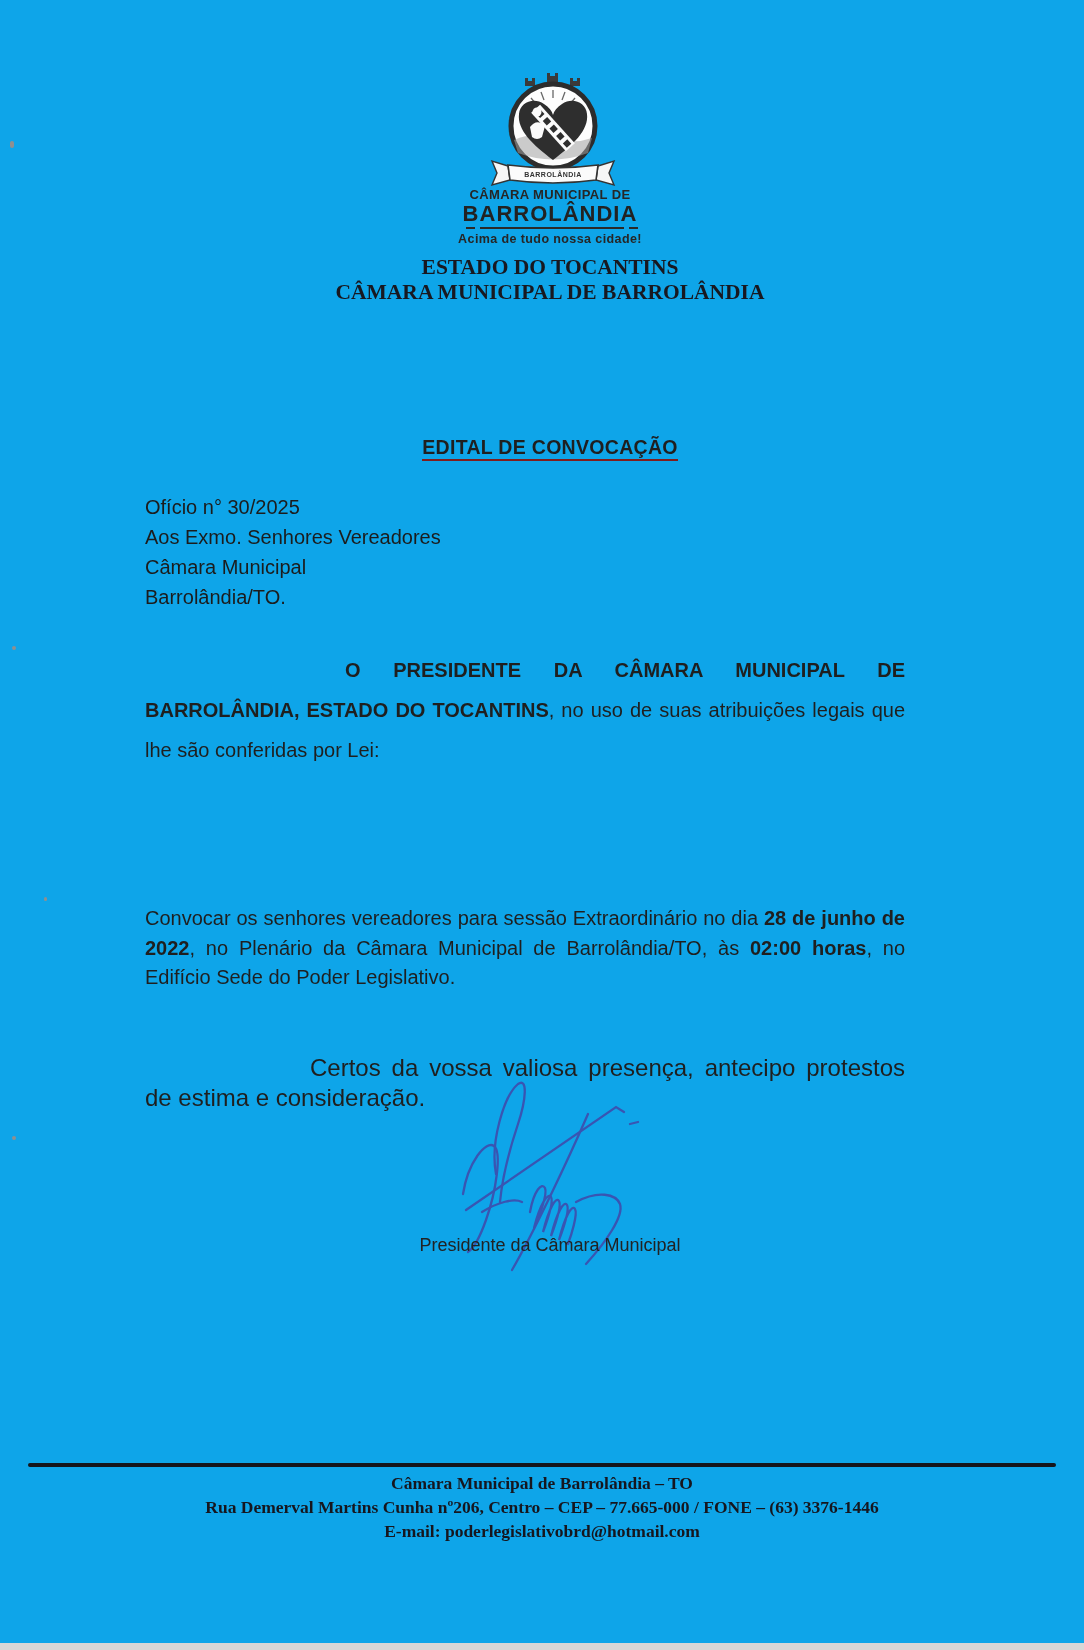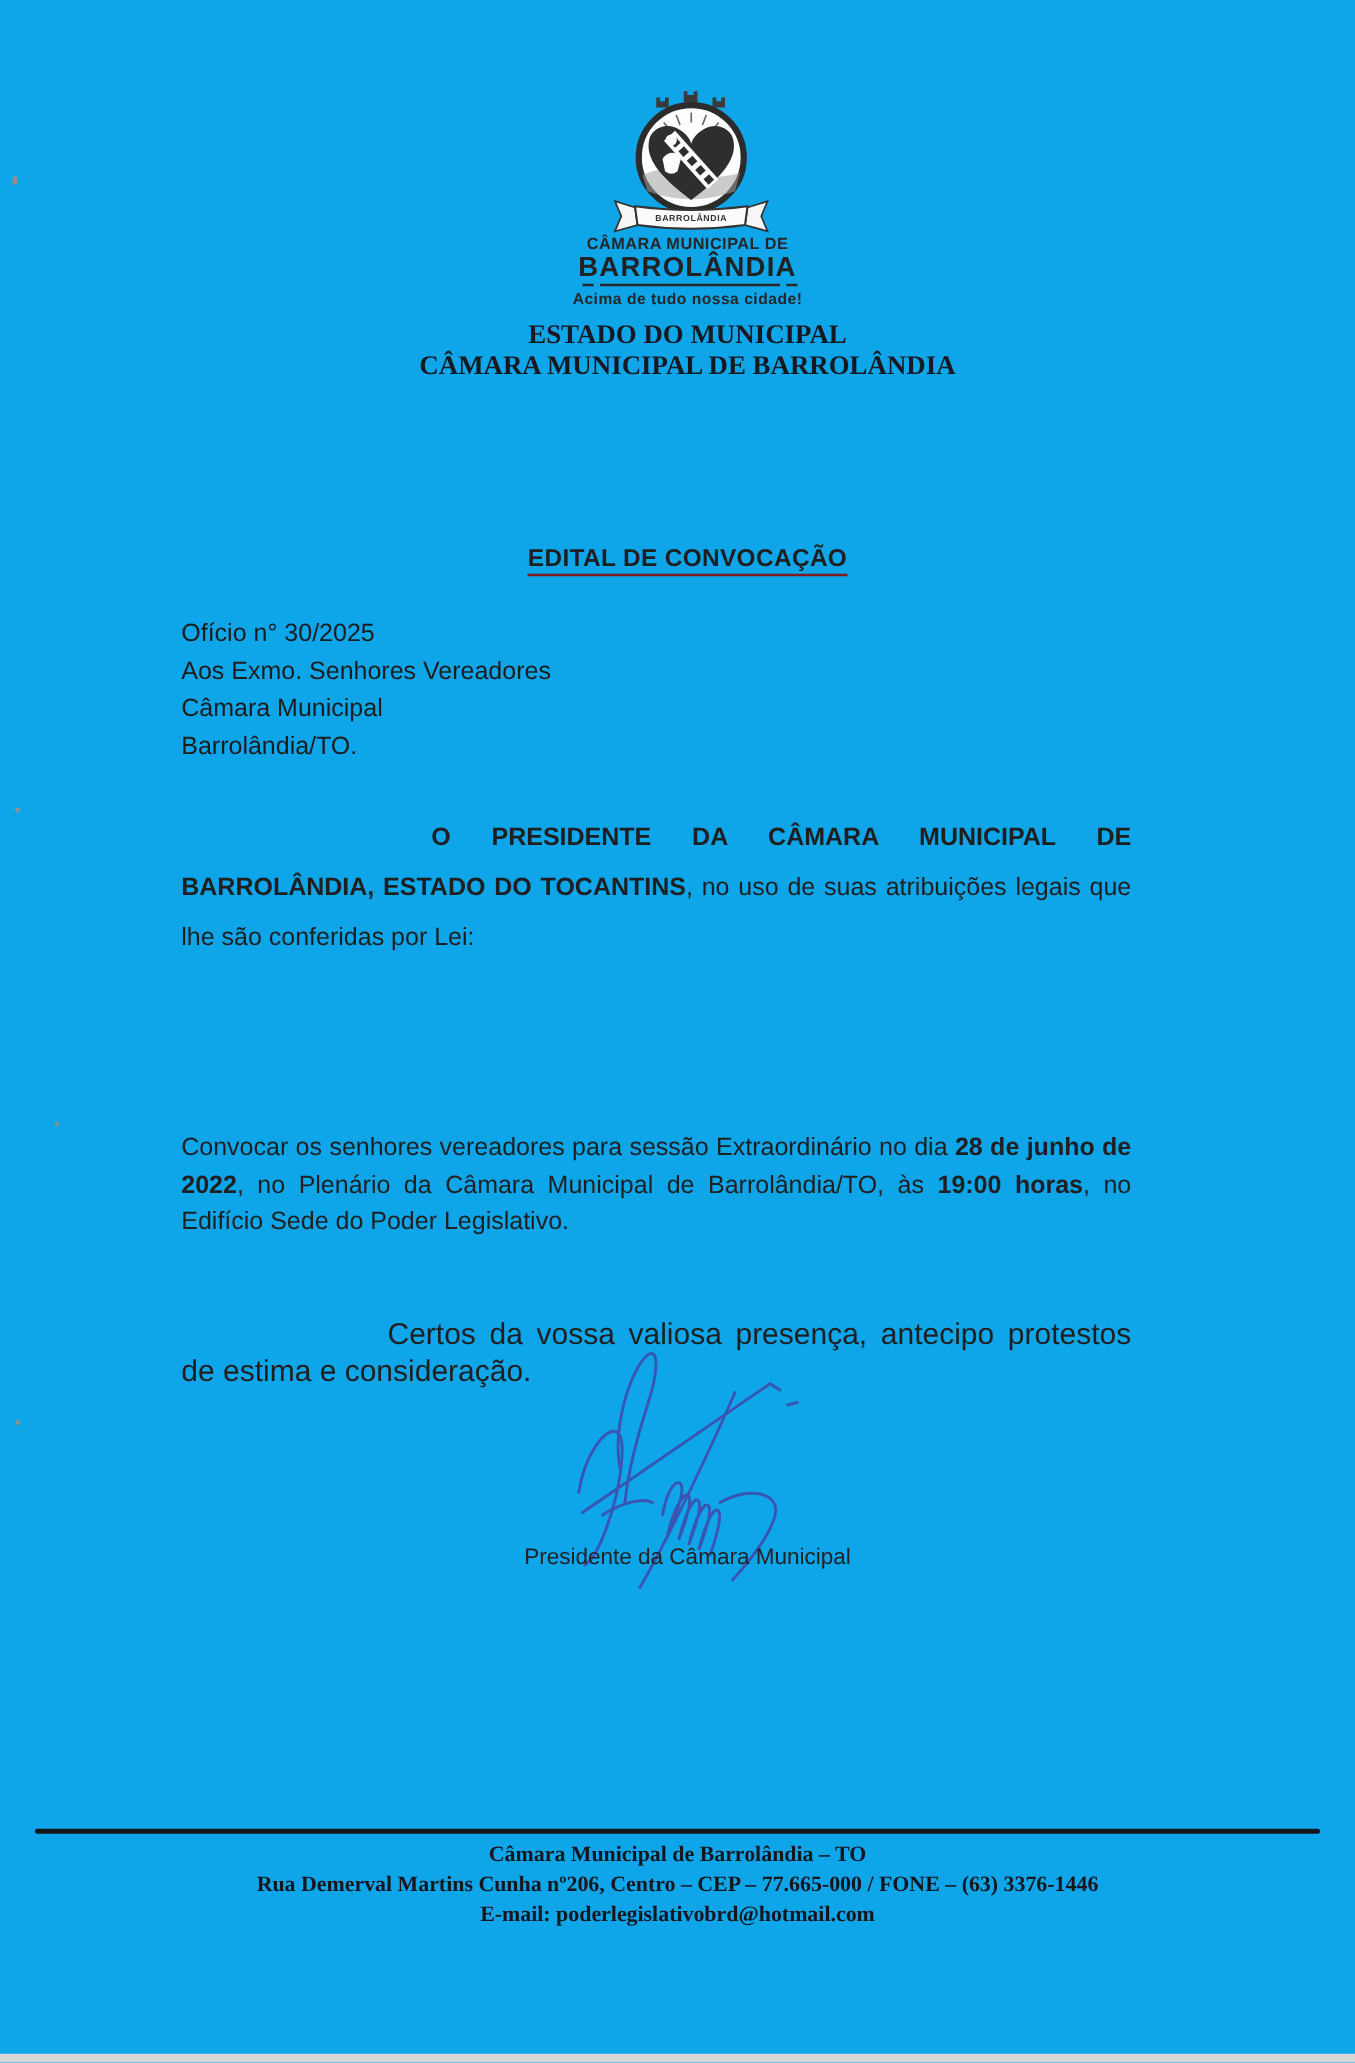--- a/index.html
+++ b/index.html
@@ -130,36 +130,36 @@
 
   <div class="abs centerbox" id="org1">CÂMARA MUNICIPAL DE</div>
   <div class="abs centerbox" id="org2">BARROLÂNDIA</div>
   <div class="abs" id="logo-divider">
     <span class="d1"></span>
       <span class="mid"></span>
       <span class="d2"></span>
   </div>
   <div class="abs centerbox" id="slogan">Acima de tudo nossa cidade!</div>
 
-  <div class="abs centerbox serifhead" id="lh-state">ESTADO DO MUNICIPAL</div>
+  <div class="abs centerbox serifhead" id="lh-state">ESTADO DO TOCANTINS</div>
   <div class="abs centerbox serifhead" id="lh-chamber">CÂMARA MUNICIPAL DE BARROLÂNDIA</div>
 
   <div class="abs centerbox" id="title">
     <span>EDITAL DE CONVOCAÇÃO</span>
   </div>
 
   <div class="abs bodytext" id="office-number">Ofício n° 30/2025</div>
   <div class="abs bodytext" id="addr1">Aos Exmo. Senhores Vereadores</div>
   <div class="abs bodytext" id="addr2">Câmara Municipal</div>
   <div class="abs bodytext" id="addr3">Barrolândia/TO.</div>
 
   <p class="abs" id="opening"><span class="b">O PRESIDENTE DA CÂMARA MUNICIPAL DE BARROLÂNDIA, ESTADO DO TOCANTINS</span><span>, no uso de suas atribuições legais que lhe são conferidas por Lei:</span></p>
 
 
-  <p class="abs" id="body-par"><span>Convocar os senhores vereadores para sessão Extraordinário no dia </span><span class="b">28 de junho de 2022</span><span>, no Plenário da Câmara Municipal de Barrolândia/TO, às </span><span class="b">19:00 horas</span><span>, no Edifício Sede do Poder Legislativo.</span></p>
+  <p class="abs" id="body-par"><span>Convocar os senhores vereadores para sessão Extraordinário no dia </span><span class="b">28 de junho de 2022</span><span>, no Plenário da Câmara Municipal de Barrolândia/TO, às </span><span class="b">02:00 horas</span><span>, no Edifício Sede do Poder Legislativo.</span></p>
 
   <p class="abs" id="closing">Certos da vossa valiosa presença, antecipo protestos de estima e consideração.</p>
 
   <svg id="signature-ink" class="abs" width="212" height="225" viewBox="0 0 212 225" fill="none" stroke="#3d4fae" stroke-width="2.3" stroke-linecap="round" opacity="0.92">
     <path d="M58 122 C52 90 66 44 80 32 C90 25 88 48 80 72 C72 96 64 128 62 150"></path>
     <path d="M25 142 C30 110 48 88 56 94 C64 100 58 140 48 168 C42 185 36 196 30 200"></path>
     <path d="M28 158 L178 55 L186 60 M192 72 L200 70"></path>
     <path d="M44 160 C60 150 76 146 84 150"></path>
     <path d="M92 160 C96 138 104 130 107 136 C110 142 100 168 96 176 C102 152 110 140 113 145 C116 150 108 172 105 180 C111 156 118 144 121 149 C124 154 116 176 113 184 C119 160 126 148 129 153 C132 158 124 180 121 188 C127 164 134 152 137 157 C140 162 133 184 130 192"></path>
     <path d="M138 150 C160 138 178 142 182 152 C186 164 168 190 148 212"></path>

